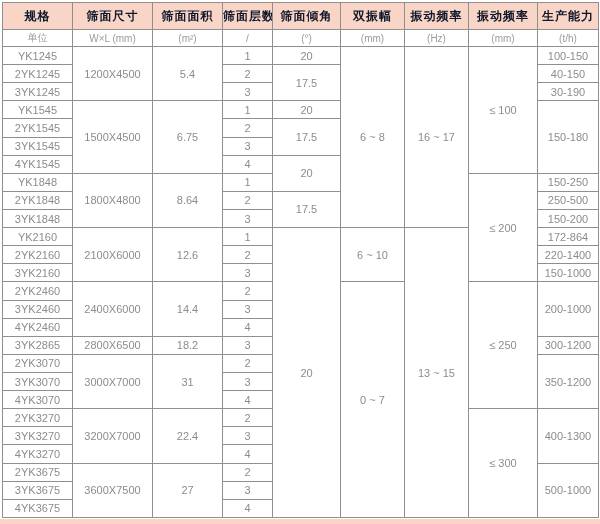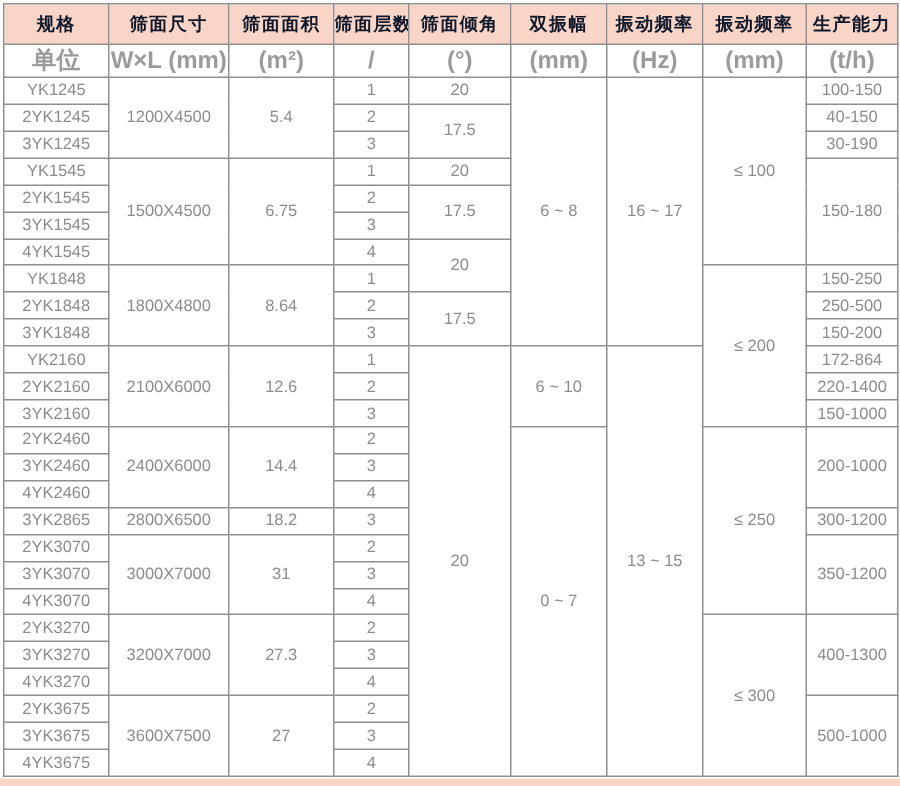--- a/index.html
+++ b/index.html
@@ -16,21 +16,21 @@
   .spec th, .spec td {
     border:1px solid #8f8f8f; text-align:center; vertical-align:middle;
     padding:0; overflow:hidden; white-space:nowrap;
   }
   .spec thead tr.head { height:27px; }
   .spec thead tr.head th {
     background:#f9d5c7; color:#0f172a; font-size:12px; font-weight:600;
     letter-spacing:1px;
   }
   .spec thead tr.unit { height:17px; }
-  .spec thead tr.unit td { color:#9b9b9b; font-size:16px; font-weight:700; }
+  .spec thead tr.unit td { color:#9b9b9b; font-size:10px; font-weight:400; }
   .spec tbody tr { height:17px;padding-left:32px; }
   .spec tbody td { color:#8c8c8c; font-size:11px; }
   .accent-strip {
     position:absolute; left:0; bottom:0; width:600px; height:5px;
     background:#f9d5c7;
   }
 </style>
 </head>
 <body>
 
@@ -190,21 +190,21 @@
         <td>3YK3070</td>
         <td>3</td>
       </tr>
       <tr>
         <td>4YK3070</td>
         <td>4</td>
       </tr>
       <tr>
         <td>2YK3270</td>
         <td rowspan="3">3200X7000</td>
-        <td rowspan="3">27.3</td>
+        <td rowspan="3">22.4</td>
         <td>2</td>
         <td rowspan="6">≤ 300</td>
         <td rowspan="3">400-1300</td>
       </tr>
       <tr>
         <td>3YK3270</td>
         <td>3</td>
       </tr>
       <tr>
         <td>4YK3270</td>

